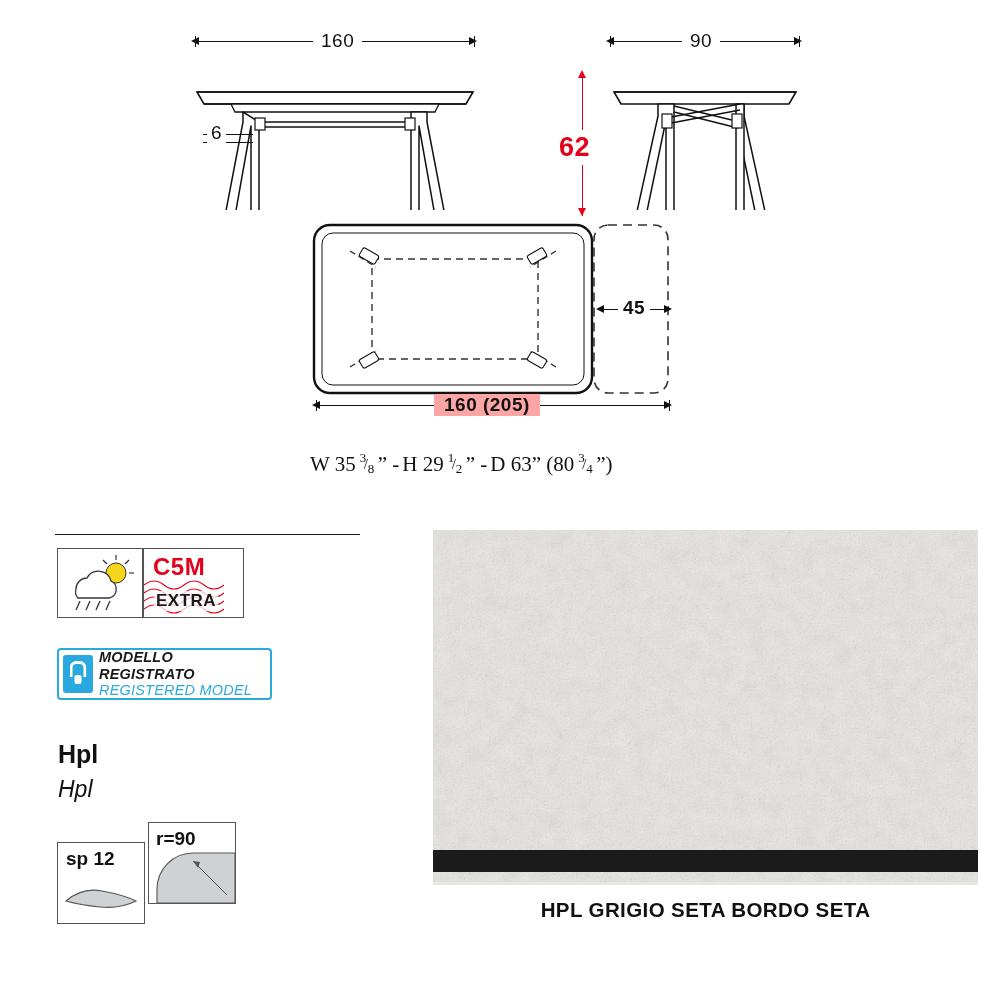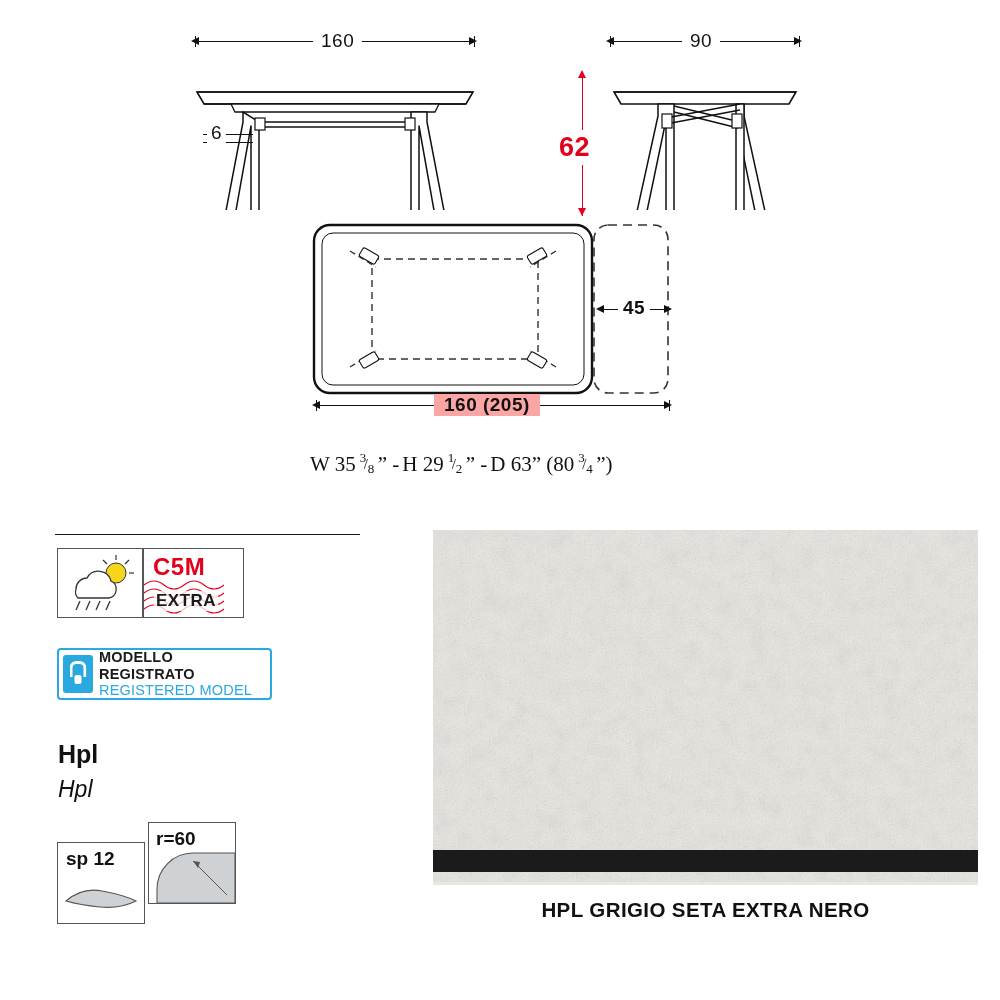--- a/index.html
+++ b/index.html
@@ -287,38 +287,38 @@
       <path d="M0,52 q10,-8 20,0 q10,8 20,0 q10,-8 20,0 q10,8 20,0"></path>
       <path d="M0,60 q10,-8 20,0 q10,8 20,0 q10,-8 20,0 q10,8 20,0"></path>
     </g>
   </svg>
   <div class="c5m abs" style="left:9px;top:4px;">C5M</div>
   <div class="extra abs" style="left:10px;top:42px;background:rgba(255,255,255,0.75);padding:0 2px;">EXTRA</div>
 </div>
 
 <div class="reg-box" style="left:57px;top:648px;width:215px;height:52px;">
   <div class="reg-lock"></div>
-  <div style="display:flex;flex-direction:column;justify-content:center;">
+  <div style="display:flex;flex-direction:column;justify-content:center;font-style:italic;">
     <div class="reg-t1">MODELLO REGISTRATO</div>
     <div class="reg-t2">REGISTERED MODEL</div>
   </div>
 </div>
 
 <div class="hpl-bold" style="left:58px;top:740px;">Hpl</div>
 <div class="hpl-ital" style="left:58px;top:776px;">Hpl</div>
 
 <div class="sp-box" style="left:57px;top:842px;width:88px;height:82px;">
   <div class="sp-label" style="left:8px;top:5px;">sp 12</div>
   <svg width="86" height="80" style="position:absolute;left:0;top:0;">
     <path d="M8,58 q16,-14 36,-10 q22,4 34,10 q-16,8 -36,6 q-20,-2 -34,-6 Z" fill="#cfd2d4" stroke="#555" stroke-width="1.1"></path>
   </svg>
 </div>
 
 <div class="sp-box" style="left:148px;top:822px;width:88px;height:82px;">
-  <div class="sp-label" style="left:7px;top:5px;">r=60</div>
+  <div class="sp-label" style="left:7px;top:5px;">r=90</div>
   <svg width="86" height="80" style="position:absolute;left:0;top:0;">
     <path d="M86,30 L44,30 A36,36 0 0 0 8,66 L8,80 L86,80 Z" fill="#cfd2d4" stroke="#555" stroke-width="1.1"></path>
     <path d="M78,72 L44,38" stroke="#555" stroke-width="1"></path>
     <path d="M44,38 l7,1 l-2,6 z" fill="#555"></path>
   </svg>
 </div>
 
 <div class="swatch" style="left:433px;top:530px;width:545px;height:355px;">
   <svg width="545" height="355" style="position:absolute;left:0;top:0;">
     <defs>
@@ -337,13 +337,13 @@
         </feComponentTransfer>
       </filter>
     </defs>
     <rect width="545" height="320" fill="#e9e7e2"></rect>
     <rect width="545" height="320" filter="url(#grain2)" opacity="0.9"></rect>
     <rect width="545" height="320" filter="url(#grain)" opacity="0.85"></rect>
   </svg>
   <div class="swatch-edge" style="left:0;top:320px;width:545px;height:22px;"></div>
 </div>
 
-<div class="swatch-caption" style="left:433px;top:898px;width:545px;">HPL GRIGIO SETA  EXTRA NERO</div>
+<div class="swatch-caption" style="left:433px;top:898px;width:545px;">HPL GRIGIO SETA  BORDO SETA</div>
 
 </body></html>

